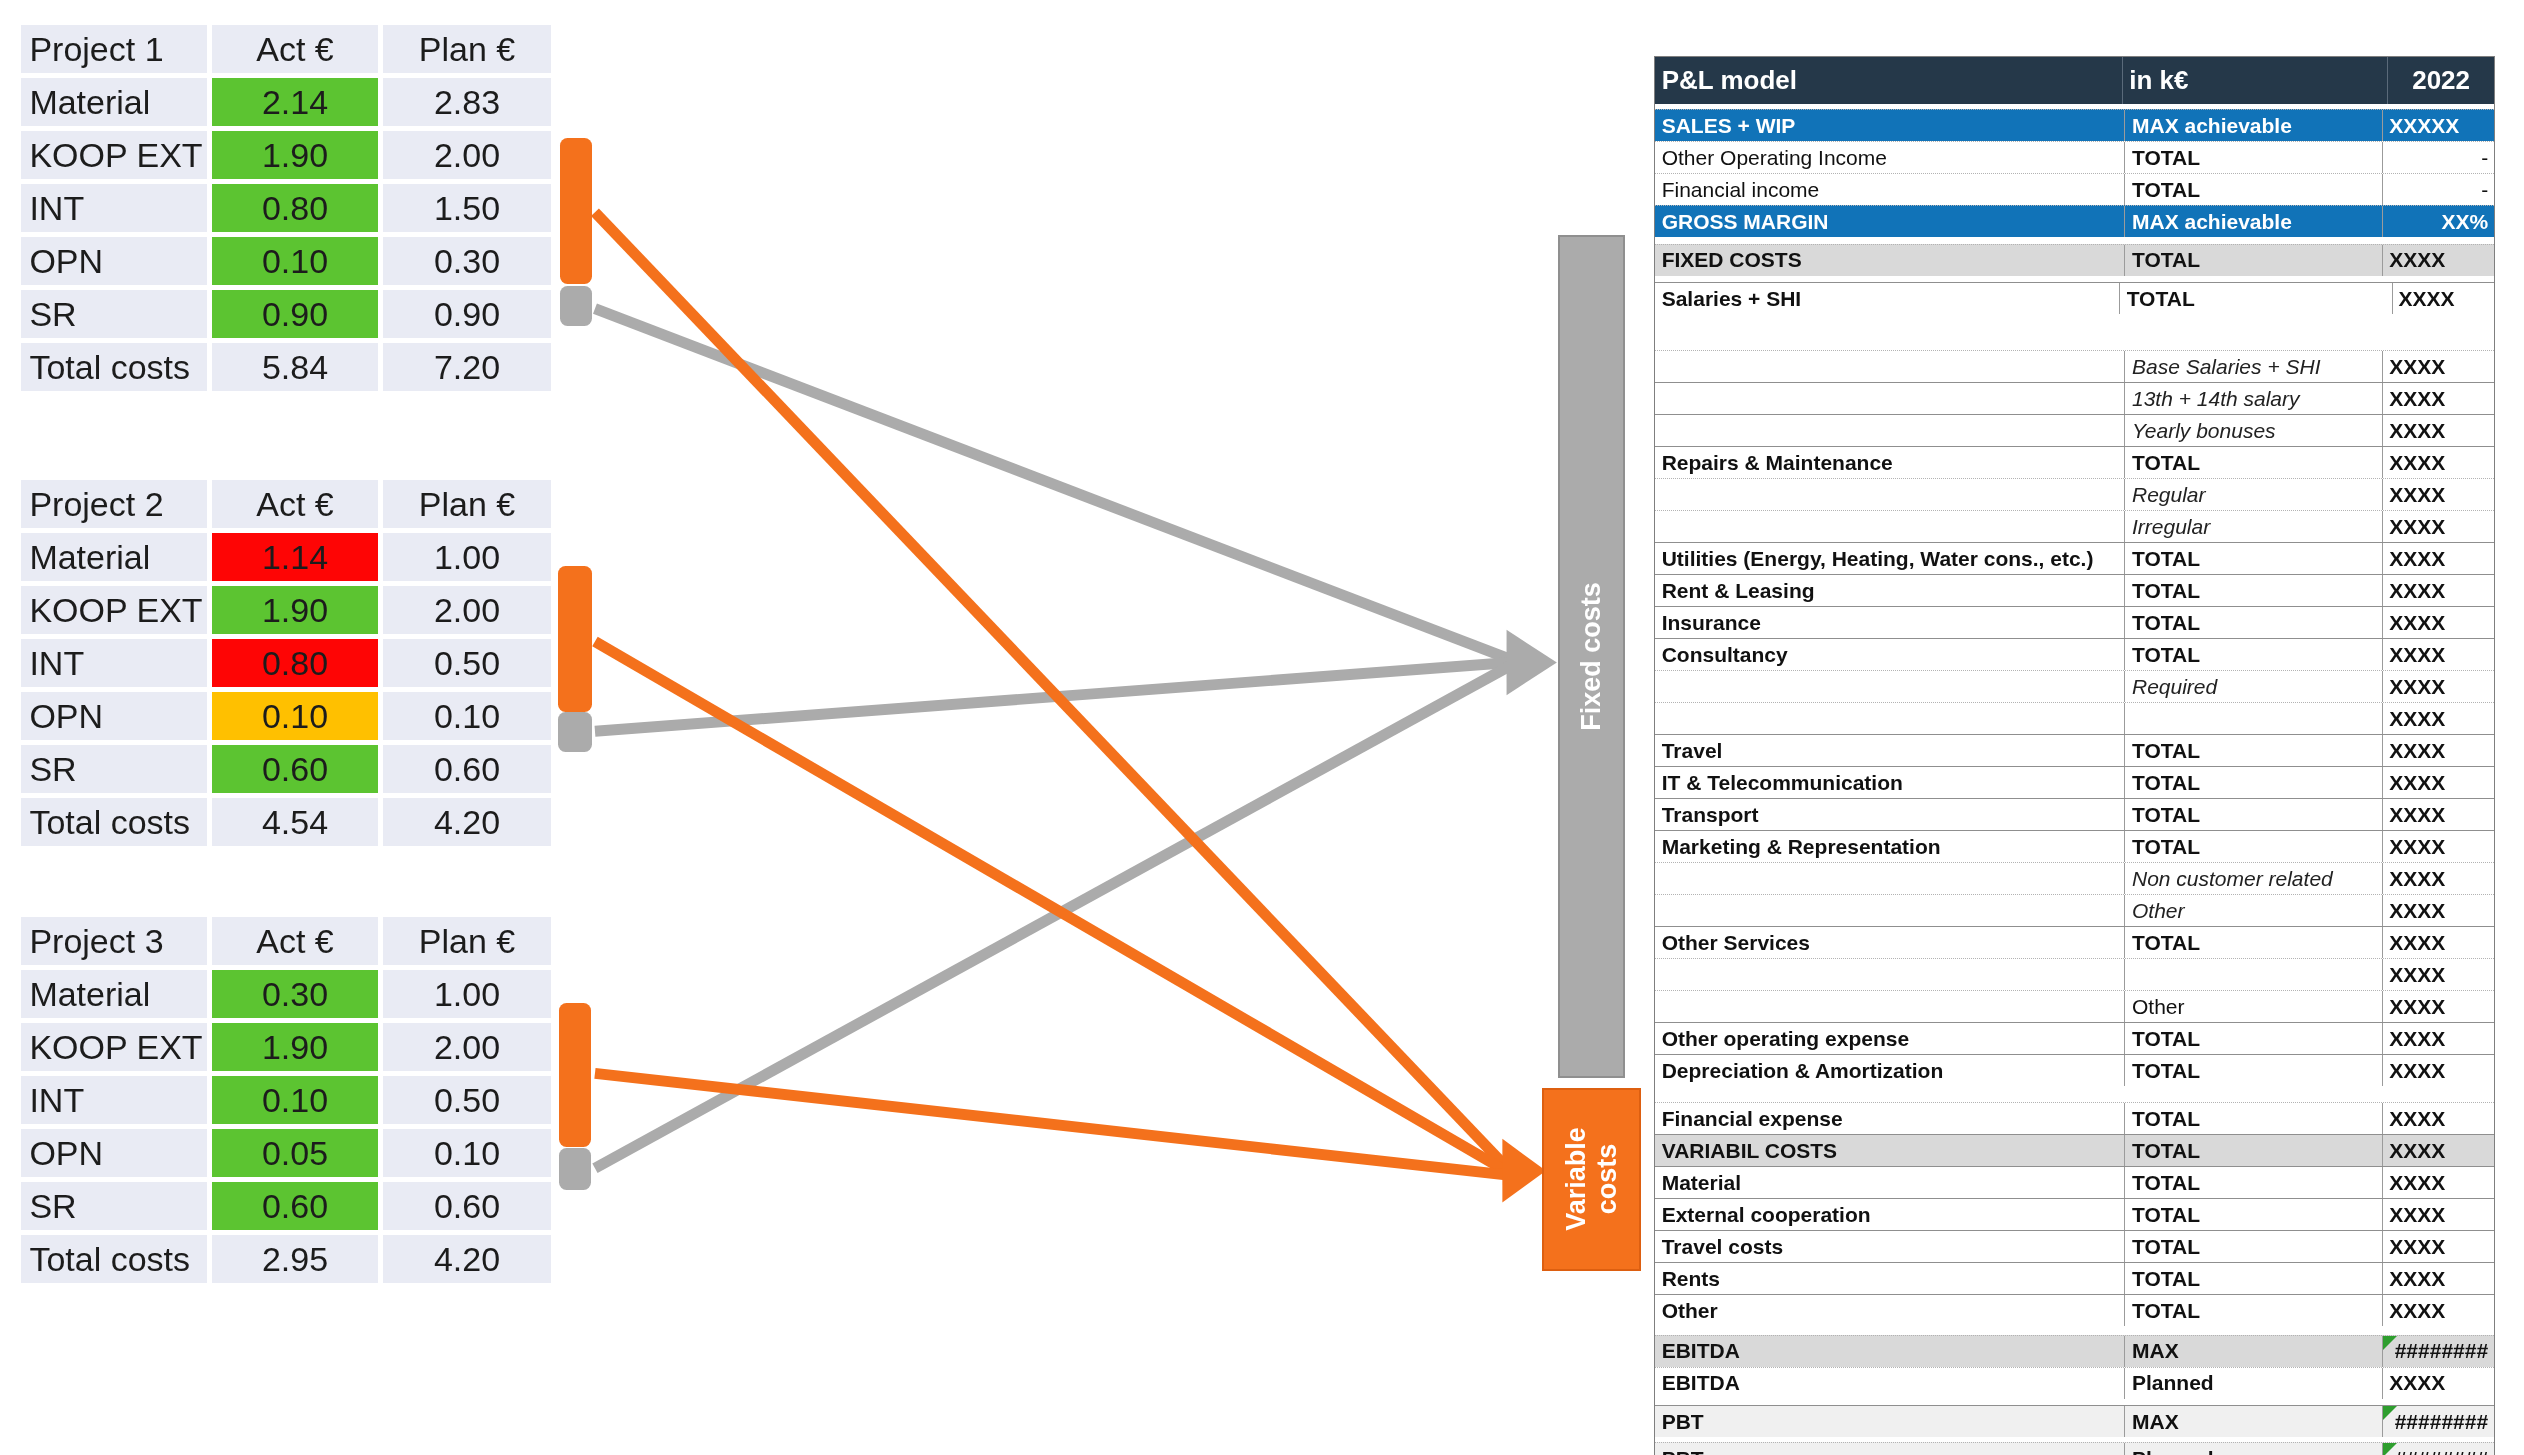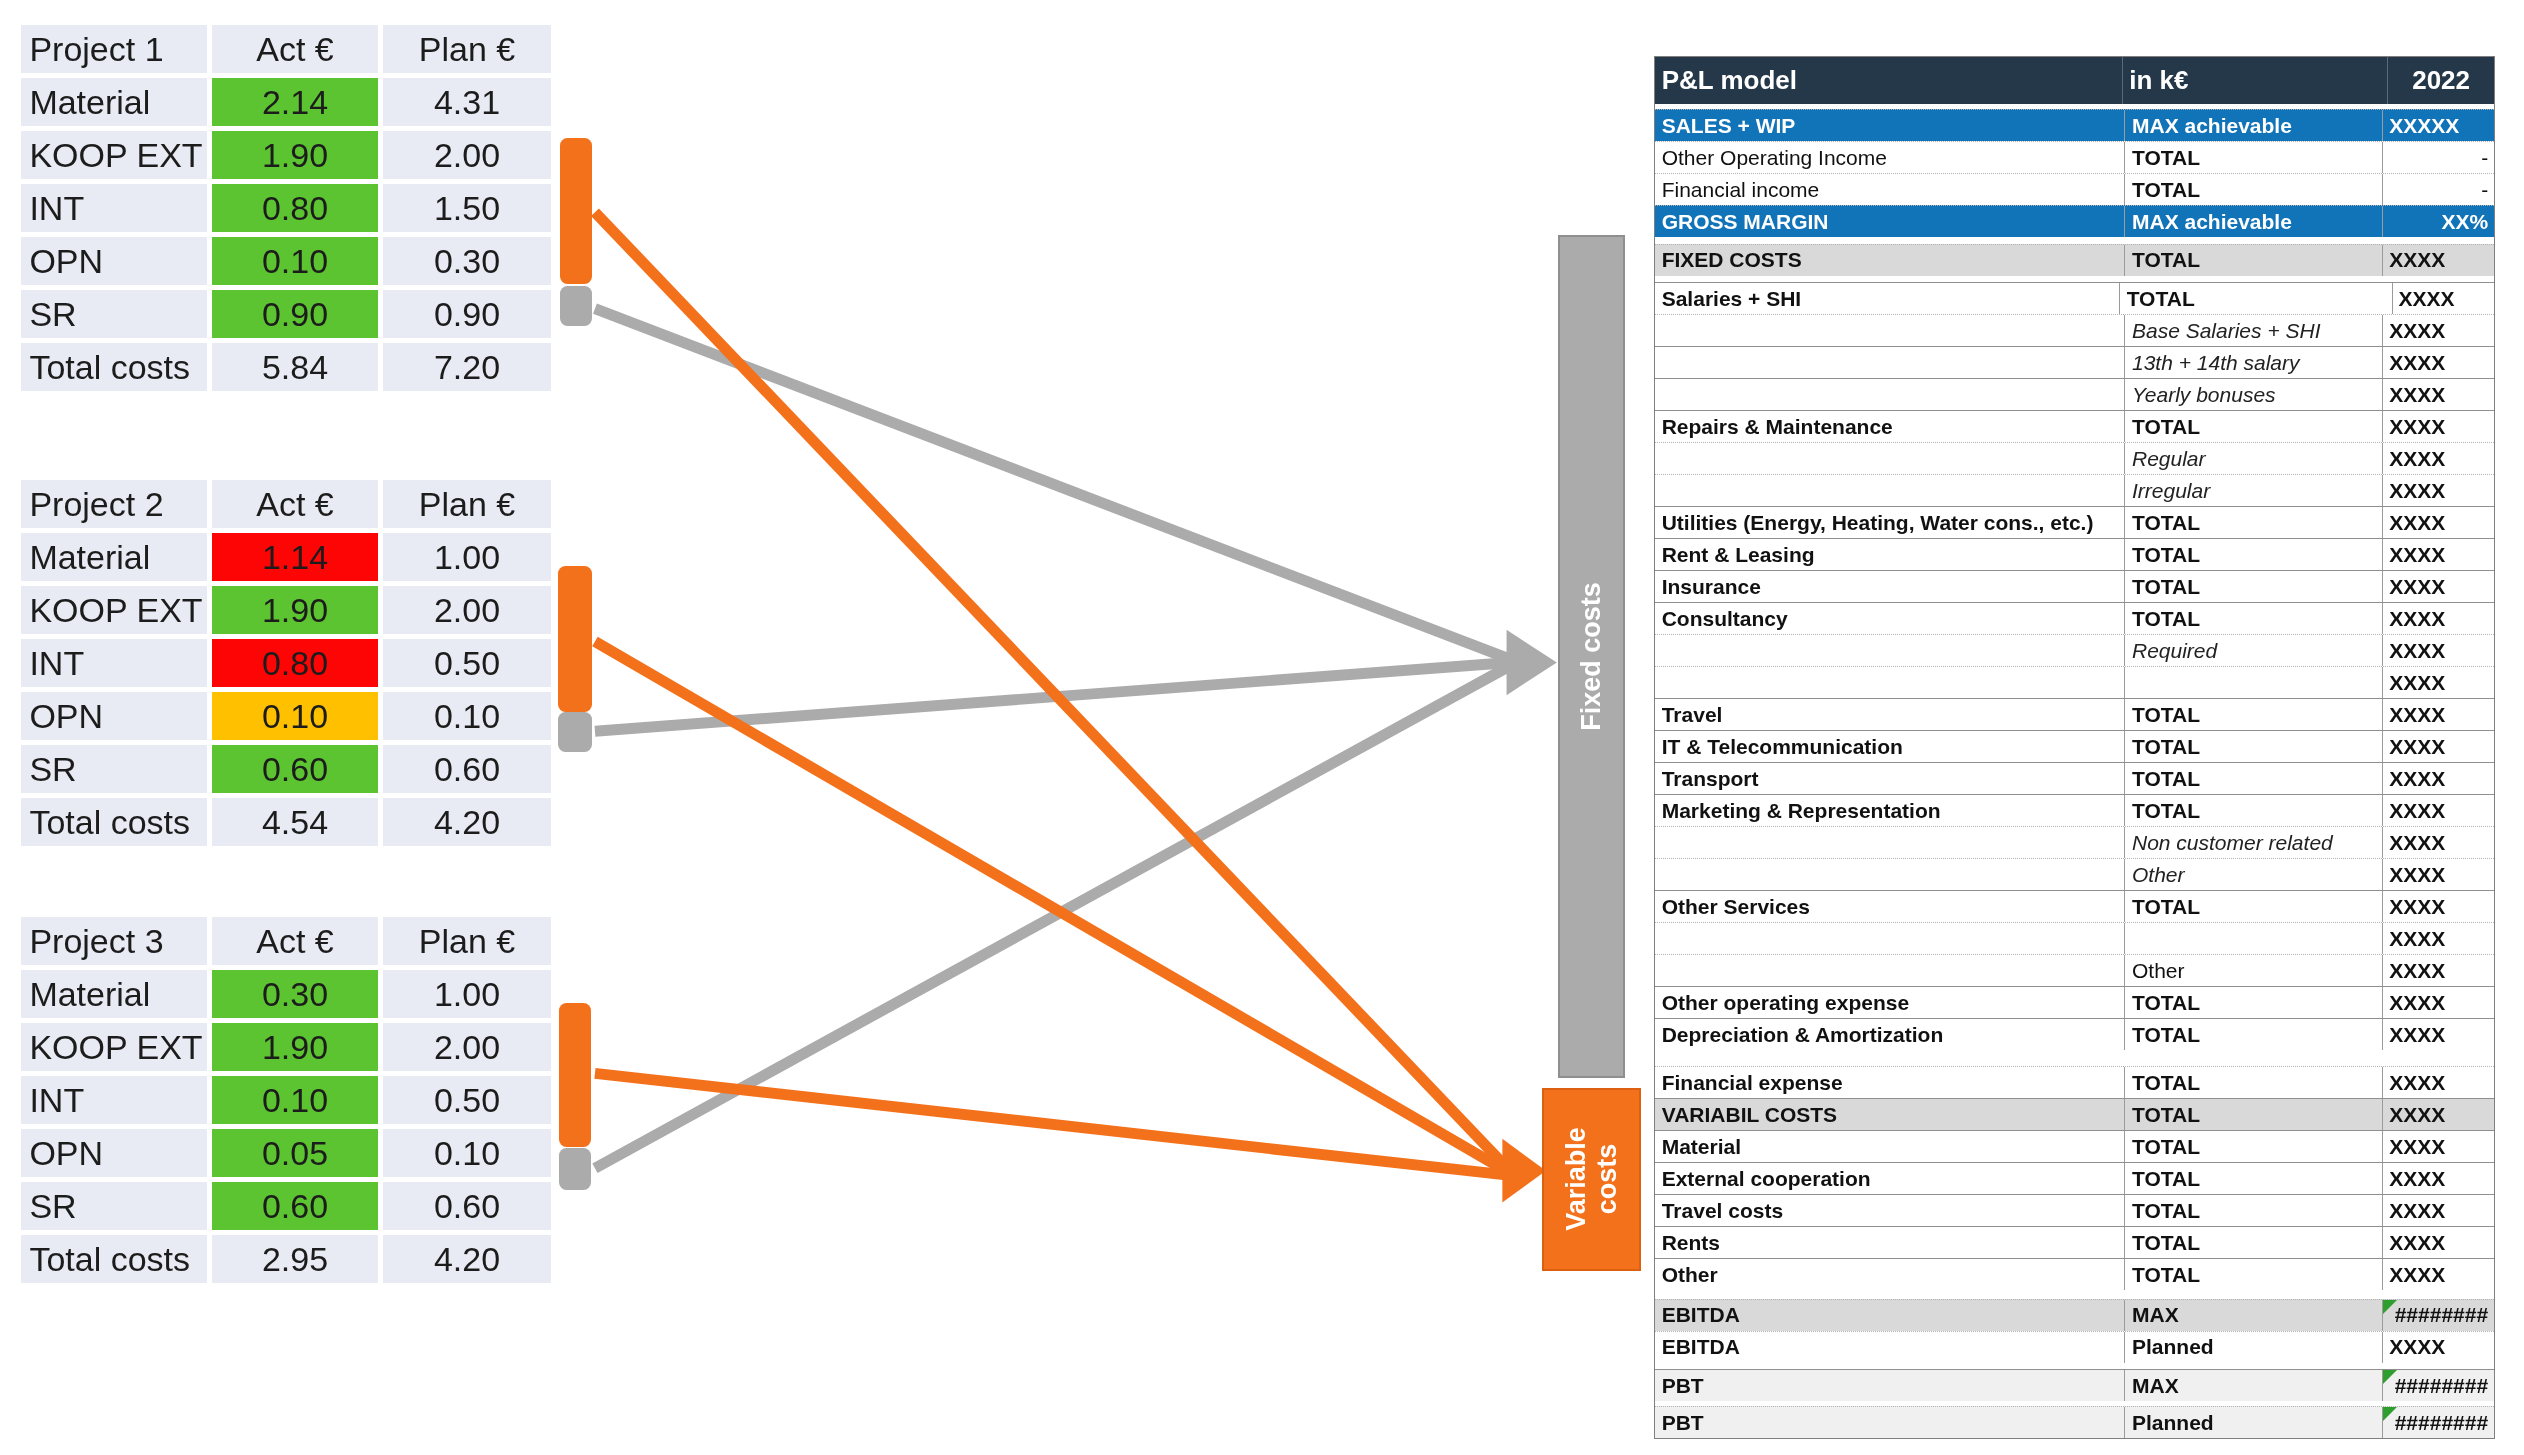--- a/index.html
+++ b/index.html
@@ -56,21 +56,21 @@
       <polygon points="1791,1358 1843,1396 1791,1434" fill="#F4711C"></polygon>
     </svg>
 
   <div id="projects">
       <div class="proj" style="top: 25px;">
         <div class="pcell lab hdr">Project 1</div>
         <div class="pcell num hdr">Act €</div>
         <div class="pcell num hdr">Plan €</div>
         <div class="pcell lab">Material</div>
         <div class="pcell num" style="background: rgb(92, 196, 49);">2.14</div>
-        <div class="pcell num">4.31</div>
+        <div class="pcell num">2.83</div>
         <div class="pcell lab">KOOP EXT</div>
         <div class="pcell num" style="background: rgb(92, 196, 49);">1.90</div>
         <div class="pcell num">2.00</div>
         <div class="pcell lab">INT</div>
         <div class="pcell num" style="background: rgb(92, 196, 49);">0.80</div>
         <div class="pcell num">1.50</div>
         <div class="pcell lab">OPN</div>
         <div class="pcell num" style="background: rgb(92, 196, 49);">0.10</div>
         <div class="pcell num">0.30</div>
         <div class="pcell lab">SR</div>
@@ -174,21 +174,21 @@
       <div class="prow" style="margin-top: 6.7px; background: rgb(217, 217, 217); color: rgb(17, 17, 17);">
         <div class="c1 b">FIXED COSTS</div>
         <div class="c2 b">TOTAL</div>
         <div class="c3 b">XXXX</div>
       </div>
       <div class="prow topline" style="margin-top: 6.7px; color: rgb(17, 17, 17); gap: 38px;">
         <div class="c1 b">Salaries + SHI</div>
         <div class="c2 b">TOTAL</div>
         <div class="c3 b">XXXX</div>
       </div>
-      <div class="prow" style="color: rgb(17, 17, 17);">
+      <div class="prow" style="color: rgb(17, 17, 17); margin-top: 36px;">
         <div class="c1 b"></div>
         <div class="c2 it">Base Salaries + SHI</div>
         <div class="c3 b">XXXX</div>
       </div>
       <div class="prow topline" style="color: rgb(17, 17, 17);">
         <div class="c1 b"></div>
         <div class="c2 it">13th + 14th salary</div>
         <div class="c3 b">XXXX</div>
       </div>
       <div class="prow topline" style="color: rgb(17, 17, 17);">

